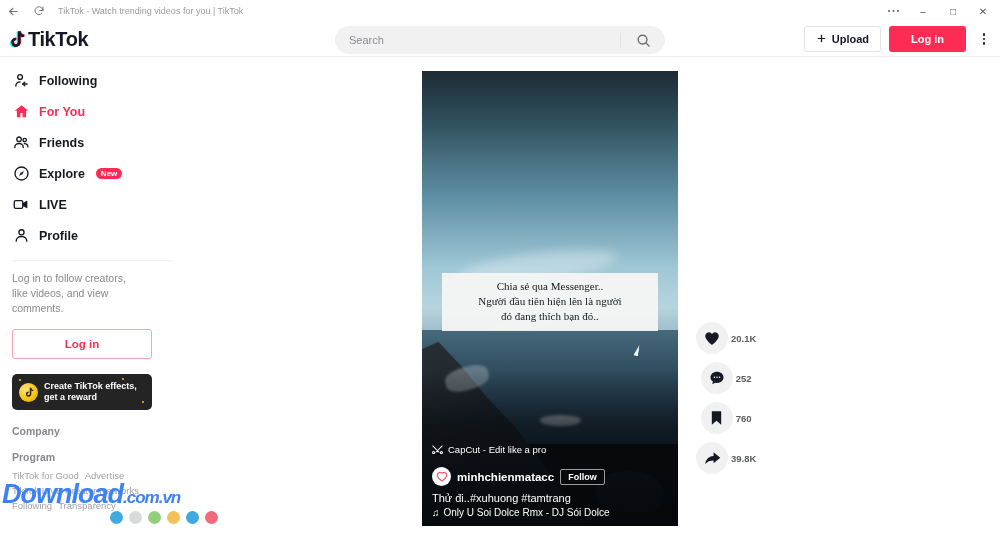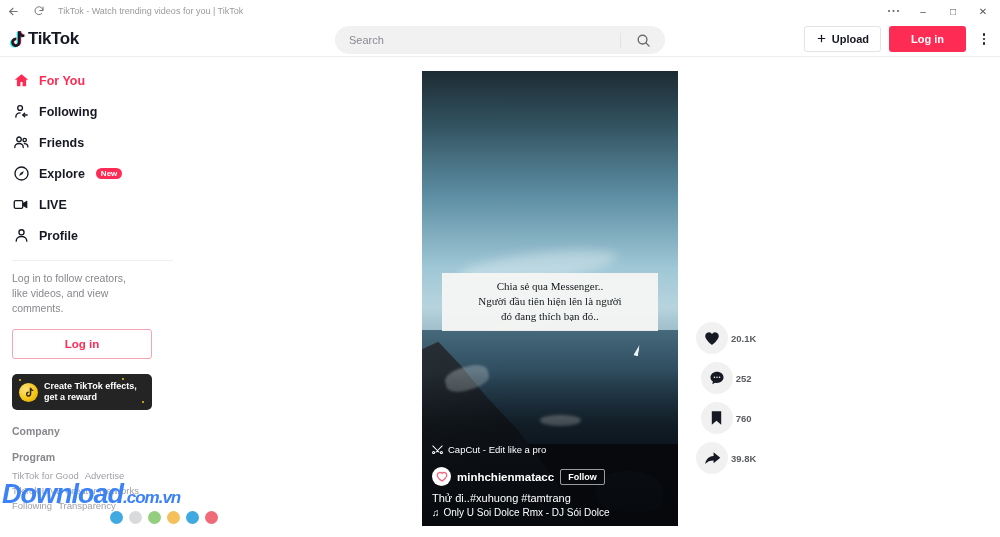--- a/index.html
+++ b/index.html
@@ -21,21 +21,21 @@
   .tb-win { width: 30px; height: 22px; display: flex; align-items: center; justify-content: center; color: #555; font-size: 10px; }
 
   
   .header {
     position: absolute; top: 22px; left: 0; width: 1000px; height: 35px;
     background: #fff; border-bottom: 1px solid #eeeeee;
     display: flex; align-items: center;
   }
   .logo { display: flex; align-items: center; margin-left: 8px; gap: 3px; }
   .logo-note { position: relative; width: 17px; height: 19px; }
-  .logo-text { font-size: 17px; font-weight: 700; letter-spacing: -0.4px; color: #161823; }
+  .logo-text { font-size: 20px; font-weight: 700; letter-spacing: -0.4px; color: #161823; }
 
   .searchwrap {
     position: absolute; left: 335px; top: 4px;
     width: 330px; height: 28px; background: #f1f1f2;
     border-radius: 46px; display: flex; align-items: center;
   }
   .search-input {
     flex: 1; border: none; outline: none; background: transparent;
     font-size: 11px; color: #161823; padding: 0 0 0 14px;
     font-family: "Liberation Sans", sans-serif;
@@ -249,39 +249,39 @@
       <div class="kebab">
           <i></i>
           <i></i>
           <i></i>
         </div>
     </div>
   </div>
 
   <div class="sidebar">
 
-    <div class="nav-item active">
-      <span class="nav-icon">
-        <svg width="17" height="17" viewBox="0 0 24 24" fill="#fe2c55">
-            <path d="M12 3 2.5 11h3v9h5v-6h3v6h5v-9h3z"></path>
-          </svg>
-      </span>
-      <span class="nav-label">For You</span>
-    </div>
-
     <div class="nav-item">
       <span class="nav-icon">
         <svg width="17" height="17" viewBox="0 0 24 24" fill="none" stroke="#161823" stroke-width="1.9" stroke-linecap="round">
             <circle cx="10" cy="7" r="3.4"></circle>
             <path d="M4 20c0-3.6 2.7-6 6-6"></path>
             <path d="M20 17h-6"></path>
             <polyline points="16.5 14.5 14 17 16.5 19.5"></polyline>
           </svg>
       </span>
       <span class="nav-label">Following</span>
+    </div>
+
+    <div class="nav-item active">
+      <span class="nav-icon">
+        <svg width="17" height="17" viewBox="0 0 24 24" fill="#fe2c55">
+            <path d="M12 3 2.5 11h3v9h5v-6h3v6h5v-9h3z"></path>
+          </svg>
+      </span>
+      <span class="nav-label">For You</span>
     </div>
 
     <div class="nav-item">
       <span class="nav-icon">
         <svg width="17" height="17" viewBox="0 0 24 24" fill="none" stroke="#161823" stroke-width="1.9" stroke-linecap="round">
             <circle cx="8.5" cy="7.5" r="3.2"></circle>
             <circle cx="16.5" cy="8.5" r="2.4"></circle>
             <path d="M2.5 19c0-3.3 2.7-5.6 6-5.6s6 2.3 6 5.6"></path>
             <path d="M16 13.6c2.8 0 5 1.9 5 4.6"></path>
           </svg>

